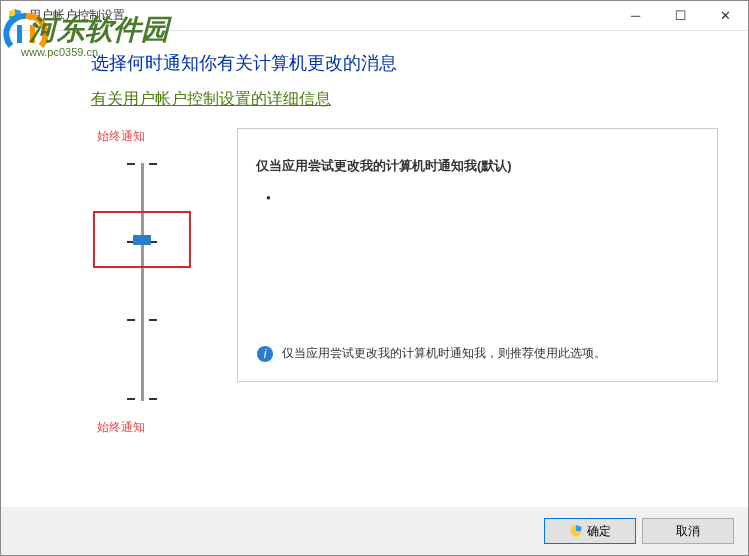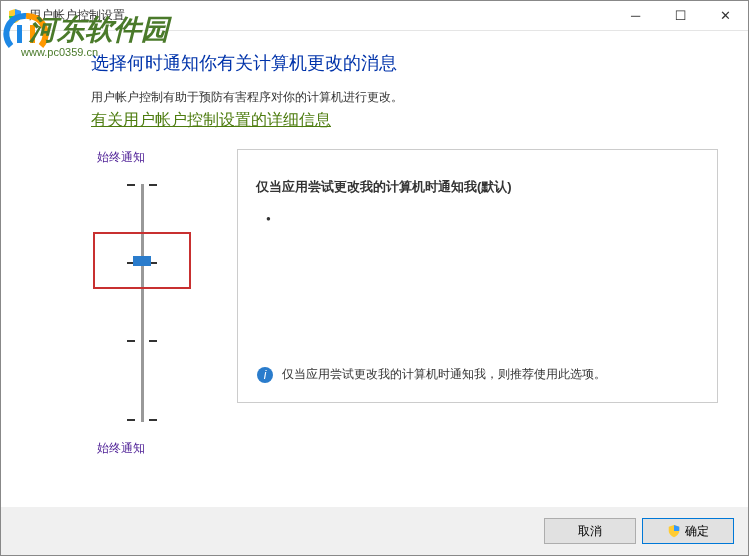--- a/index.html
+++ b/index.html
@@ -16,21 +16,21 @@
     .watermark-logo { position: absolute; top: 10px; left: 0; width: 50px; height: 45px; z-index: 4; pointer-events: none; }
 
     .content { padding: 20px 30px 0 90px; }
     .heading { font-size: 18px; color: #0033aa; font-weight: normal; margin-bottom: 14px; }
     .subtext { font-size: 12px; color: #333; margin-bottom: 4px; }
     .link { font-size: 16px; color: #4d7c0f; text-decoration: underline; cursor: pointer; }
 
     .main-area { display: flex; margin-top: 18px; }
 
     .slider-col { width: 130px; }
-    .slider-label { font-size: 12px; color: #4c1d95; margin-bottom: 10px; margin-left: 6px; }
+    .slider-label { font-size: 12px; color: #ef4444; margin-bottom: 10px; margin-left: 6px; }
     .slider-label.bottom { margin-top: 10px; }
     .slider-box { position: relative; height: 254px; }
     .track { position: absolute; left: 50px; top: 8px; width: 3px; height: 238px; background: #999; }
     .tick { position: absolute; width: 8px; height: 2px; background: #333; }
     .tick.l { left: 36px; } .tick.r { left: 58px; }
     .t1 { top: 8px; } .t2 { top: 86px; } .t3 { top: 164px; } .t4 { top: 243px; }
     .thumb { position: absolute; left: 42px; top: 80px; width: 18px; height: 10px; background: #2a7ccc; cursor: pointer; }
     .redbox { position: absolute; left: 2px; top: 56px; width: 98px; height: 57px; border: 2px solid #c83030; pointer-events: none; }
 
     .desc-col { flex: 1; margin-left: 16px; }
@@ -66,21 +66,20 @@
   <path d="M25 5 A18 18 0 0 1 40 35" stroke="#ff9800" stroke-width="6" fill="none"></path>
   <path d="M10 35 A18 18 0 0 1 25 5" stroke="#1e88e5" stroke-width="6" fill="none"></path>
   <rect x="16" y="14" width="5" height="18" fill="#1e88e5"></rect>
   <rect x="29" y="14" width="5" height="18" fill="#ff9800"></rect>
 </svg>
 <div class="watermark">河东软件园</div>
 <div class="watermark-sub">www.pc0359.cn</div>
 
 <div class="content">
   <h1 class="heading">选择何时通知你有关计算机更改的消息</h1>
-  <div class="subtext">用户帐户控制有助于预防有害程序对你的计算机进行更改。</div>
   <a class="link">有关用户帐户控制设置的详细信息</a>
 
   <div class="main-area">
     <div class="slider-col">
       <div class="slider-label">始终通知</div>
       <div class="slider-box">
         <div class="track"></div>
         <div class="tick l t1"></div>
           <div class="tick r t1"></div>
         <div class="tick l t2"></div>
@@ -107,23 +106,23 @@
             <text x="9" y="13" text-anchor="middle" fill="#fff" font-size="12" font-family="Georgia" font-style="italic">i</text>
           </svg>
           <span>仅当应用尝试更改我的计算机时通知我，则推荐使用此选项。</span>
         </div>
       </div>
     </div>
   </div>
 </div>
 
 <div class="footer">
-  <div class="btn cancel">
-    <span>取消</span>
-  </div>
   <div class="btn">
     <svg class="shield-sm" viewBox="0 0 16 16">
       <path d="M8 1 L14 3 V8 C14 11 11 14 8 15 C5 14 2 11 2 8 V3 Z" fill="#fc3"></path>
       <path d="M8 1 L14 3 V8 L8 8 Z" fill="#39f"></path>
     </svg>
     <span>确定</span>
   </div>
+  <div class="btn cancel">
+    <span>取消</span>
+  </div>
 </div>
 
 </body></html>

